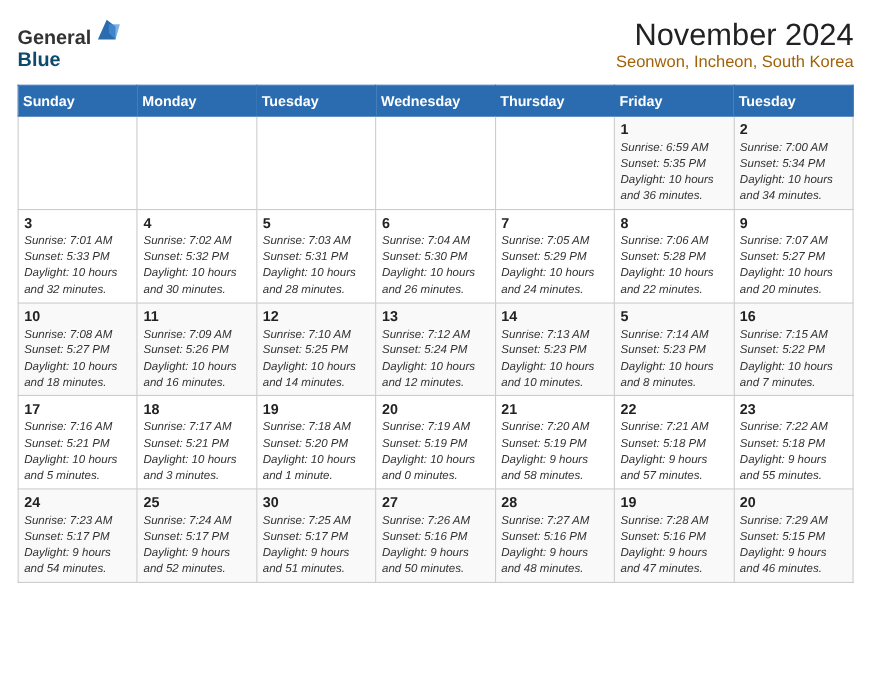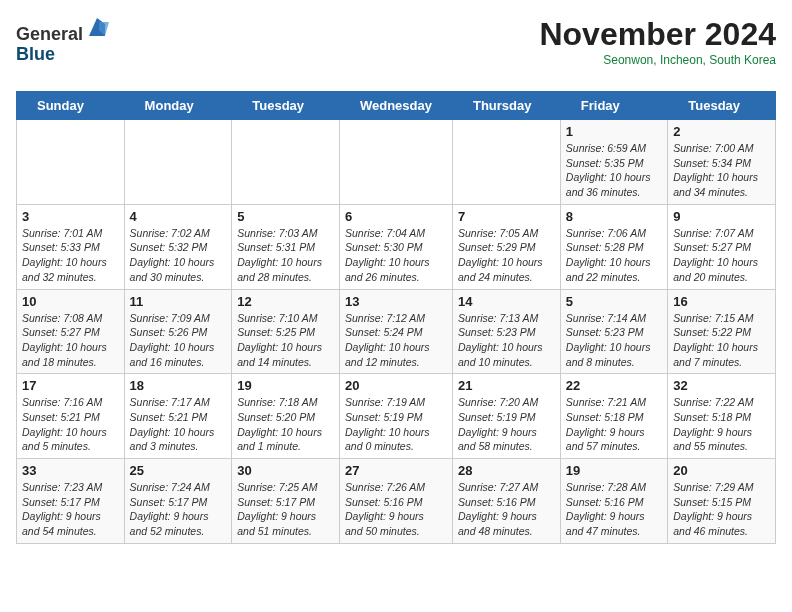--- a/index.html
+++ b/index.html
@@ -7,21 +7,21 @@
       font-family: Arial, sans-serif;
       background: #fff;
       width: 792px;
       min-height: 612px;
       padding: 16px;
     }
     .header {
       display: flex;
       justify-content: space-between;
       align-items: flex-start;
-      margin-bottom: 24px;
+      margin-bottom: 12px;
     }
     .logo {
       display: flex;
       align-items: center;
     }
     .logo-text {
       font-size: 18px;
       font-weight: bold;
       line-height: 1.1;
     }
@@ -29,38 +29,38 @@
     .logo-blue { color: #0c4a6e; }
     .logo-icon {
       width: 24px;
       height: 24px;
       margin-left: 2px;
     }
     .title-block {
       text-align: right;
     }
     .month-title {
-      font-size: 32px;
-      font-weight: bold;
+      font-size: 28px;
+      font-weight: normal;
       color: #222;
       text-align: right;
     }
     .location {
-      font-size: 12px;
-      color: #15803d;
+      font-size: 15px;
+      color: #a16207;
     }
     .calendar {
       width: 100%;
       border-collapse: collapse;
       font-size: 11px;
     }
     .calendar thead th {
       background-color: #2B6CB0;
       color: #fff;
-      padding: 6px 20px;
+      padding: 6px 4px;
       text-align: left;
       font-size: 13px;
       font-weight: bold;
       border: 1px solid #2B6CB0;
     }
     .calendar tbody td {
       border: 1px solid #ccc;
       vertical-align: top;
       padding: 4px 5px;
       width: 108px;
@@ -215,27 +215,27 @@
         </td>
         <td>
           <span class="day-number">21</span>
           <div class="day-info">Sunrise: 7:20 AM<br>Sunset: 5:19 PM<br>Daylight: 9 hours<br>and 58 minutes.</div>
         </td>
         <td>
           <span class="day-number">22</span>
           <div class="day-info">Sunrise: 7:21 AM<br>Sunset: 5:18 PM<br>Daylight: 9 hours<br>and 57 minutes.</div>
         </td>
         <td>
-          <span class="day-number">32</span>
+          <span class="day-number">23</span>
           <div class="day-info">Sunrise: 7:22 AM<br>Sunset: 5:18 PM<br>Daylight: 9 hours<br>and 55 minutes.</div>
         </td>
       </tr>
       <tr>
         <td>
-          <span class="day-number">33</span>
+          <span class="day-number">24</span>
           <div class="day-info">Sunrise: 7:23 AM<br>Sunset: 5:17 PM<br>Daylight: 9 hours<br>and 54 minutes.</div>
         </td>
         <td>
           <span class="day-number">25</span>
           <div class="day-info">Sunrise: 7:24 AM<br>Sunset: 5:17 PM<br>Daylight: 9 hours<br>and 52 minutes.</div>
         </td>
         <td>
           <span class="day-number">30</span>
           <div class="day-info">Sunrise: 7:25 AM<br>Sunset: 5:17 PM<br>Daylight: 9 hours<br>and 51 minutes.</div>
         </td>

